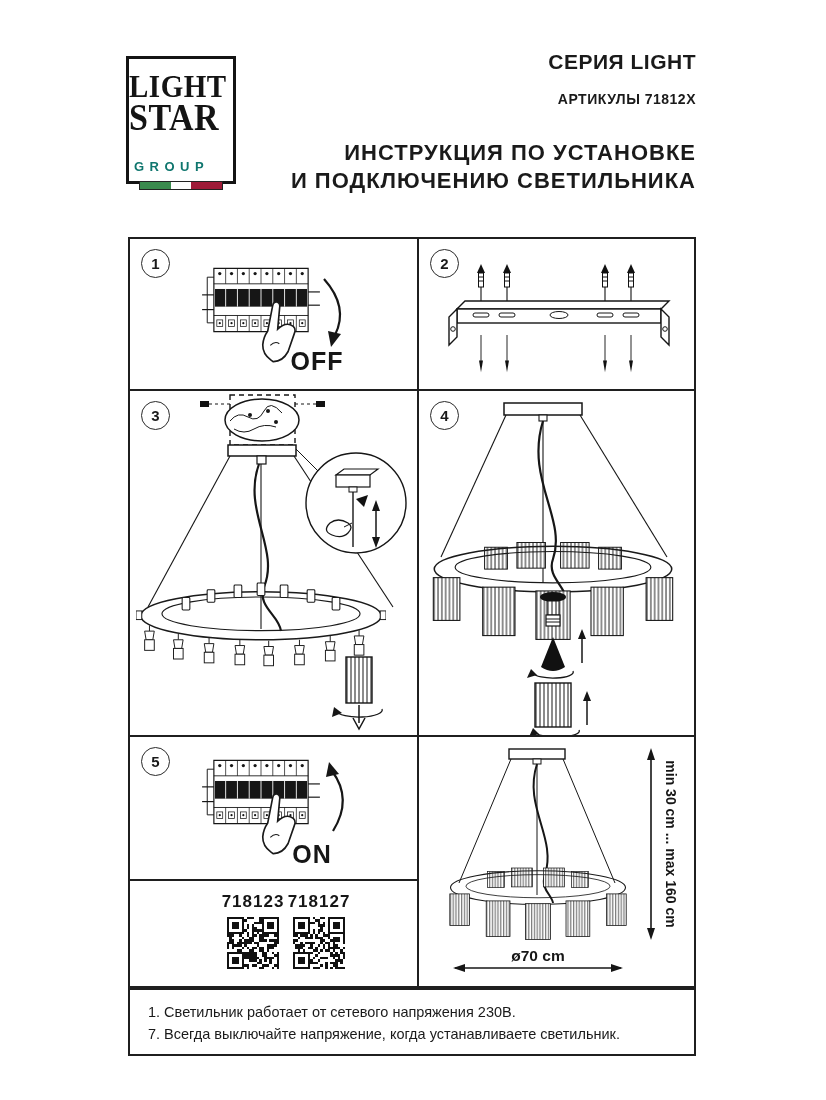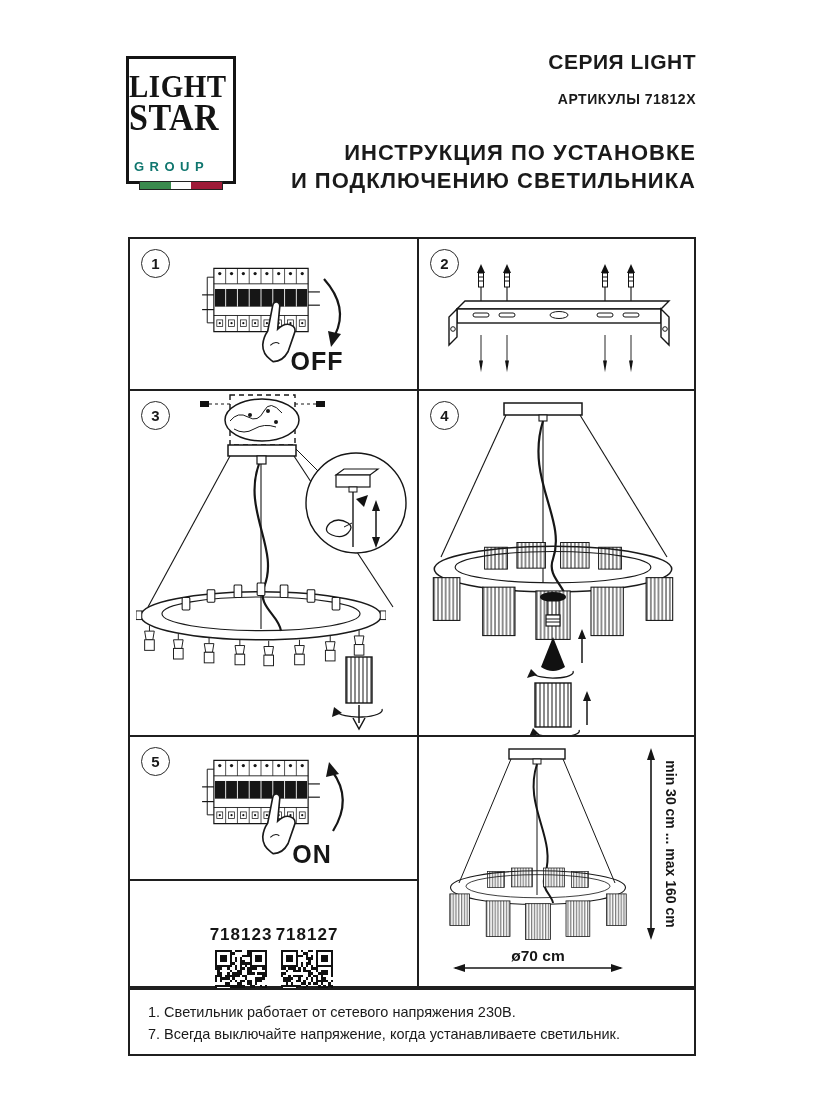--- a/index.html
+++ b/index.html
@@ -29,21 +29,21 @@
   .vline{position:absolute;left:287px;top:0;width:2px;height:100%;background:#1f1f1f;}
   .hline{position:absolute;left:0;width:100%;height:2px;background:#1f1f1f;}
   .hl1{top:150px;} .hl2{top:496px;}
   .hl3{position:absolute;left:0;top:640px;width:289px;height:2px;background:#1f1f1f;}
   .panel{position:absolute;}
   .p1{left:0;top:0;width:287px;height:150px;}
   .p2{left:289px;top:0;width:275px;height:150px;}
   .p3{left:0;top:152px;width:287px;height:344px;}
   .p4{left:289px;top:152px;width:275px;height:344px;}
   .p5{left:0;top:498px;width:287px;height:142px;}
-  .pqr{left:0;top:642px;width:287px;height:105px;margin-top:33px;}
+  .pqr{left:12px;top:642px;width:287px;height:105px;}
   .p6{left:289px;top:498px;width:275px;height:249px;}
   .badge{position:absolute;left:11px;top:10px;width:27px;height:27px;border:1.7px solid #2a2a2a;border-radius:50%;font-size:15px;font-weight:bold;display:flex;align-items:center;justify-content:center;background:#fff;z-index:2;}
 
   svg text{font-family:"Liberation Sans",sans-serif;font-weight:700;fill:#161616;}
   .offon{font-size:25px;letter-spacing:1px;}
   .qrlabel{font-size:17px;letter-spacing:1px;}
   .dimlabel{font-size:15.5px;}
   .dimlabel-v{font-size:14px;}
   .qrbox{position:absolute;width:52px;height:52px;}
   .qr1{left:85px;top:36px;} .qr2{left:151px;top:36px;}

